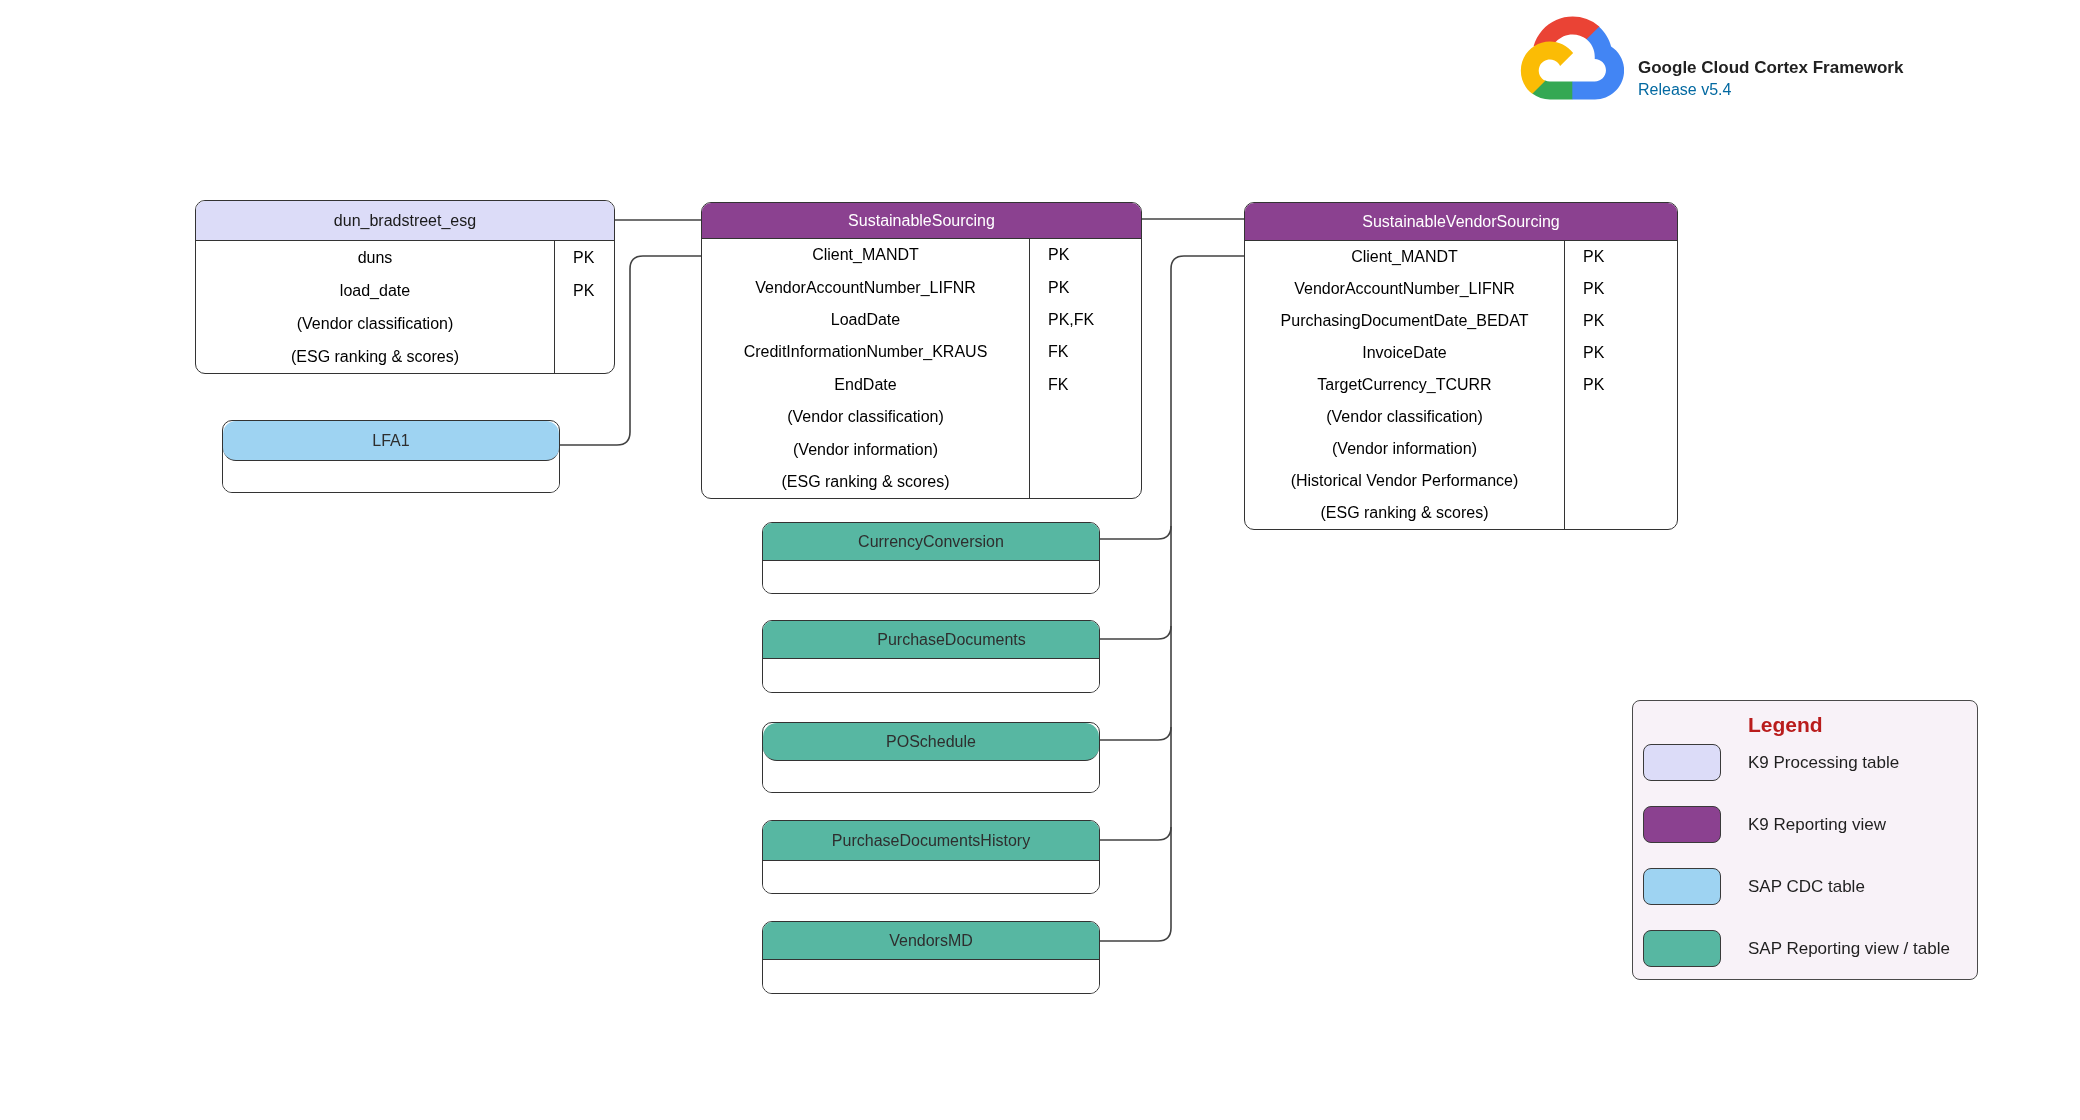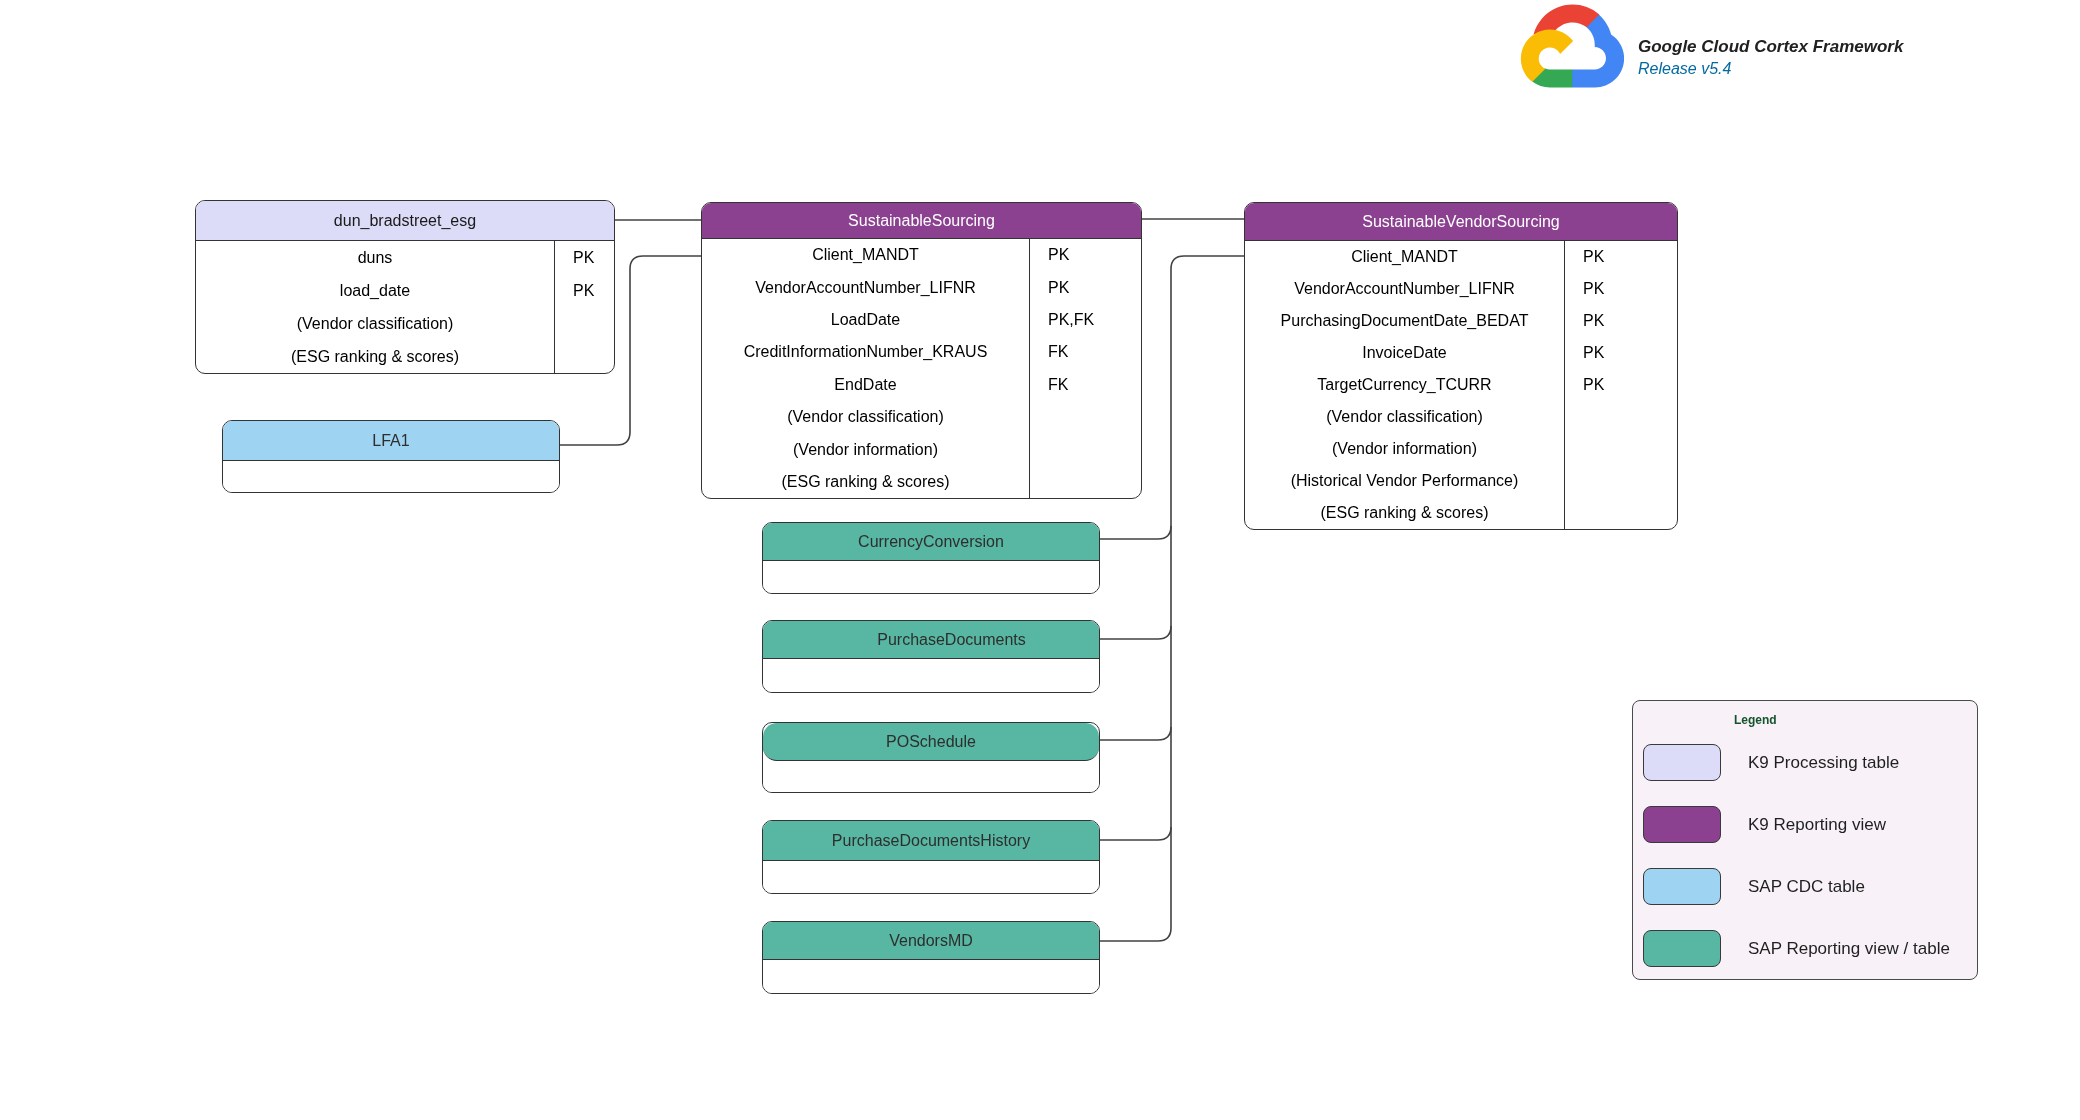--- a/index.html
+++ b/index.html
@@ -4,21 +4,21 @@
 <style>
   html,body{margin:0;padding:0;background:#ffffff;}
   body{font-family:"Liberation Sans","DejaVu Sans",sans-serif;}
   #canvas{position:relative;width:2080px;height:1120px;background:#ffffff;overflow:hidden;}
 
   
   #wires{position:absolute;left:0;top:0;pointer-events:none;}
   #wires path{fill:none;stroke:#424242;stroke-width:1.6px;}
 
   
-  .brand{position:absolute;left:1520px;top:4px;display:flex;align-items:center;font-style:italic;}
+  .brand{position:absolute;left:1520px;top:16px;display:flex;align-items:flex-end;}
   .brand .logo{width:104px;height:84px;flex:0 0 auto;}
   .brand .btxt{margin-left:14px;padding-top:22px;}
   .brand .bt1{font-size:17px;font-weight:bold;color:#212121;line-height:22px;}
   .brand .bt2{font-size:16px;color:#0369a1;line-height:21px;}
 
   
   .entity{position:absolute;border:1.6px solid #333;border-radius:10px;background:#fff;
           box-sizing:border-box;overflow:hidden;}
   .ehead{display:flex;align-items:center;justify-content:center;font-size:16px;
          border-bottom:1.6px solid #333;color:#1a1a1a;box-sizing:border-box;}
@@ -30,21 +30,21 @@
   .trow{display:flex;height:var(--rowh);flex:0 0 auto;}
   .trow .name{flex:1;display:flex;align-items:center;justify-content:center;
               font-size:16px;color:#000;white-space:nowrap;}
   .trow .key{width:var(--keyw);border-left:1.2px solid #333;display:flex;align-items:center;
              padding-left:18px;font-size:16px;color:#000;box-sizing:border-box;white-space:nowrap;}
   .ebody-empty{flex:0 0 auto;background:#fff;}
 
   
   .legend{position:absolute;left:1632px;top:700px;width:346px;height:280px;box-sizing:border-box;
           background:var(--c-legend_bg);border:1.6px solid #4a4a4a;border-radius:8px;}
-  .legend .ltitle{position:absolute;left:101px;top:12px;font-size:12px;font-weight:bold;color:#14532d;}
+  .legend .ltitle{position:absolute;left:115px;top:12px;font-size:21px;font-weight:bold;color:#b91c1c;}
   .legend .swatch{position:absolute;left:10px;width:78px;height:37px;border:1.6px solid #3a3a3a;
                   border-radius:8px;box-sizing:border-box;}
   .legend .llabel{position:absolute;left:115px;height:37px;display:flex;align-items:center;
                   font-size:17px;color:#1f1f1f;white-space:nowrap;}
 </style>
 </head>
 <body>
 
 <div id="canvas">
 
@@ -174,21 +174,21 @@
           <span class="key"></span>
         </div>
         <div class="trow">
           <span class="name">(ESG ranking &amp; scores)</span>
           <span class="key"></span>
         </div>
       </div>
   </div>
 
   <div class="entity cdc" style="left:222px;top:420px;width:338px;">
-    <div class="ehead" style="height:40px;">
+    <div class="ehead" style="height:40px;border-radius:13px;">
       <span>LFA1</span>
     </div>
     <div class="ebody-empty" style="height:31px;"></div>
   </div>
 
   <div class="entity sapr" style="left:762px;top:522px;width:338px;">
     <div class="ehead" style="height:38px;">
       <span>CurrencyConversion</span>
     </div>
     <div class="ebody-empty" style="height:32px;"></div>

